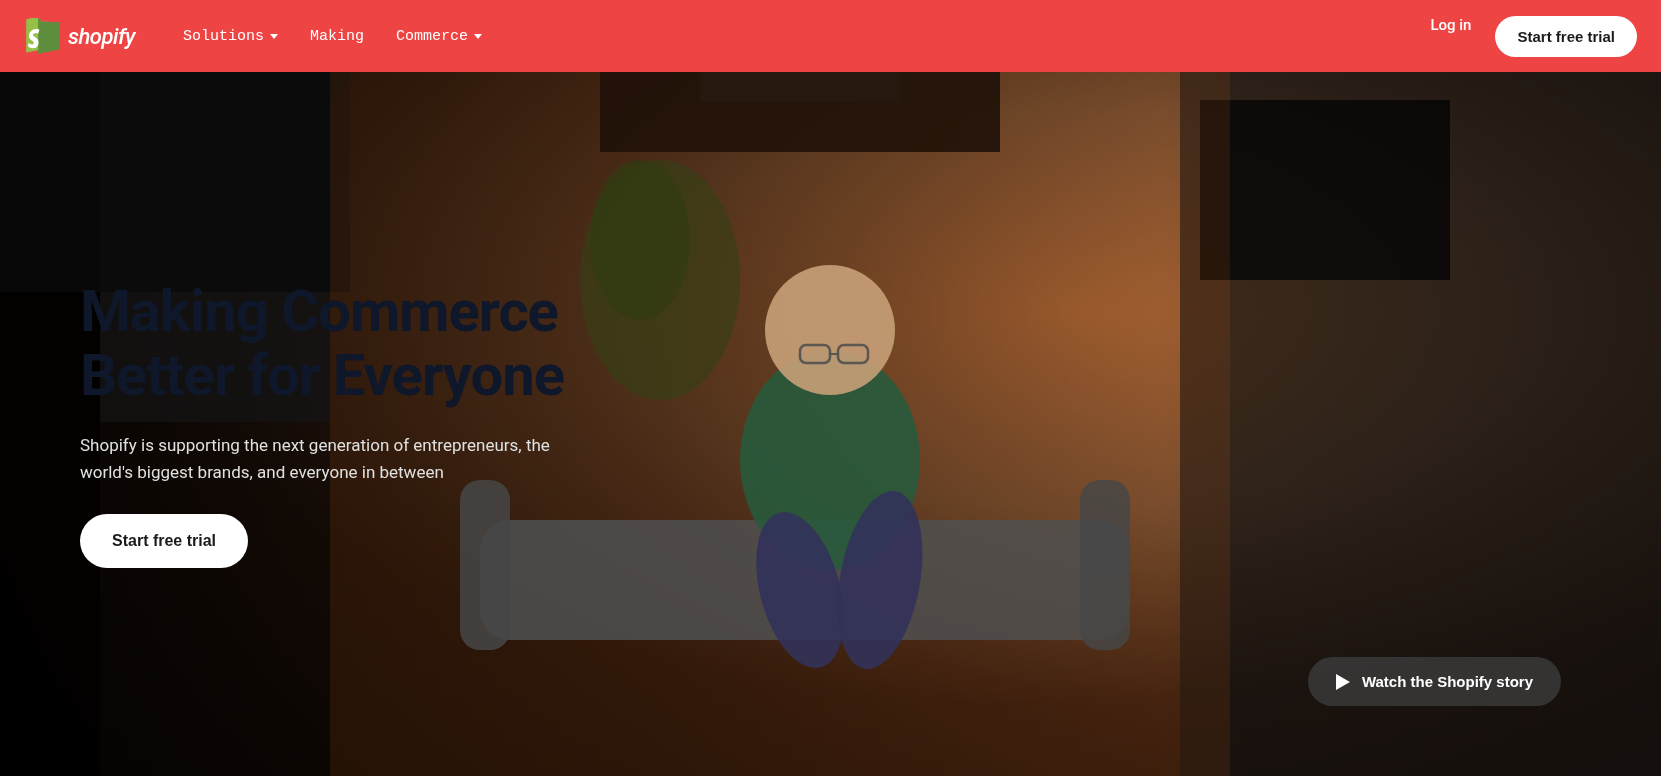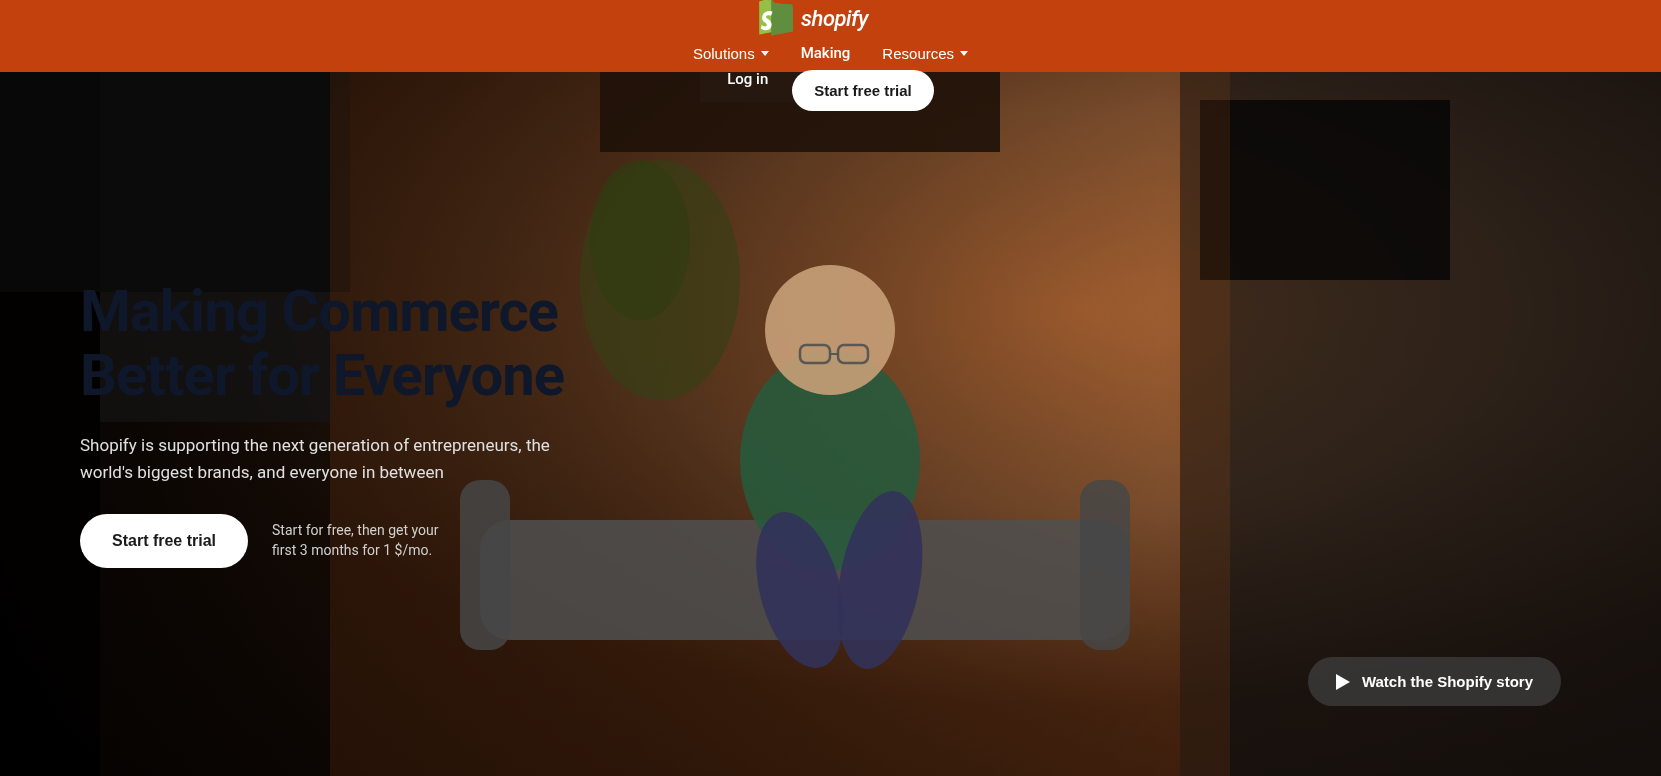--- a/index.html
+++ b/index.html
@@ -3,26 +3,25 @@
   <meta charset="utf-8">
   <style>
     * { margin: 0; padding: 0; box-sizing: border-box; }
     body { font-family: -apple-system, BlinkMacSystemFont, 'Segoe UI', Roboto, sans-serif; overflow: hidden; width: 1661px; height: 776px; }
 
     
     nav {
       position: absolute;
       top: 0; left: 0; right: 0;
       height: 72px;
-      background: #c2410c;
+      background: #ef4444;
       display: flex;
       align-items: center;
       padding: 0 24px;
       z-index: 100;
-      flex-direction: column;
     }
     .nav-logo {
       display: flex;
       align-items: center;
       gap: 8px;
       margin-right: 36px;
       text-decoration: none;
     }
     .nav-logo-text {
       color: #fff;
@@ -42,20 +41,21 @@
       font-size: 15px;
       font-weight: 500;
       background: none;
       border: none;
       cursor: pointer;
       padding: 8px 12px;
       display: flex;
       align-items: center;
       gap: 4px;
       text-decoration: none;
+      font-family: Liberation Mono, monospace;
     }
     .chevron {
       display: inline-block;
       width: 0; height: 0;
       border-left: 4px solid transparent;
       border-right: 4px solid transparent;
       border-top: 5px solid #fff;
       margin-left: 2px;
       margin-top: 1px;
     }
@@ -248,37 +248,36 @@
 
     <div class="nav-links">
       <button class="nav-link">
         <span>Solutions</span>
         <span class="chevron"></span>
       </button>
       <a class="nav-link" href="#">
         <span>Making</span>
       </a>
       <button class="nav-link">
-        <span>Resources</span>
+        <span>Commerce</span>
         <span class="chevron"></span>
       </button>
     </div>
 
     <div class="nav-right">
       <a class="nav-login" href="#">Log in</a>
       <button class="nav-cta">Start free trial</button>
     </div>
   </nav>
 
   <div class="hero-content">
     <h1 class="hero-title">Making Commerce Better for Everyone</h1>
     <p class="hero-subtitle">Shopify is supporting the next generation of entrepreneurs, the world's biggest brands, and everyone in between</p>
     <div class="hero-actions">
       <button class="hero-cta-btn">Start free trial</button>
-      <p class="hero-cta-small">Start for free, then get your first 3 months for 1 $/mo.</p>
     </div>
   </div>
 
   <button class="watch-btn">
     <span class="play-icon"></span>
     <span>Watch the Shopify story</span>
   </button>
 </div>
 
 </body></html>

